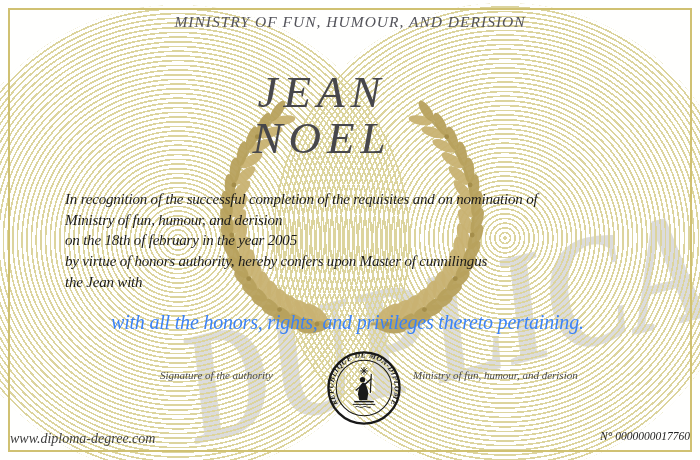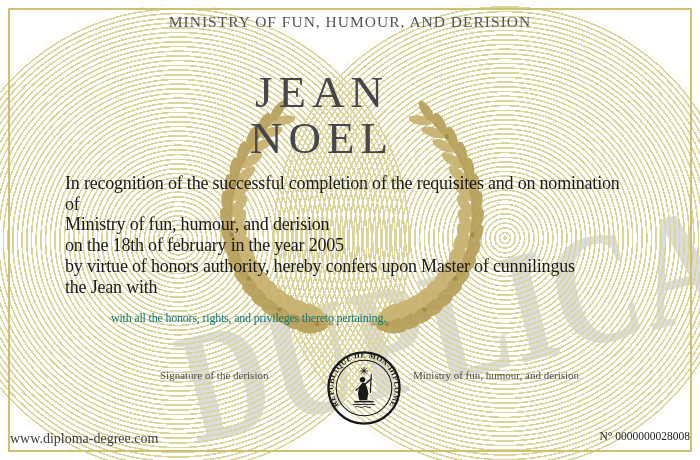--- a/index.html
+++ b/index.html
@@ -1,18 +1,18 @@
 <!DOCTYPE html>
 <html><head>
 <meta charset="utf-8">
 <style>
   html,body{margin:0;padding:0;background:#ffffff;}
   .cert{
     position:relative;width:700px;height:460px;overflow:hidden;
-    background:#fffffe;font-family:"Liberation Serif","DejaVu Serif",serif;
+    background:#fffffe;font-family:"Liberation Serif","DejaVu Serif",serif;font-style:italic;
   }
   .cert *{box-sizing:border-box;}
   
   .disc{
     position:absolute;width:470px;height:470px;border-radius:50%;
     background:repeating-radial-gradient(circle at center,
       #dcd49d 0px,#dcd49d 1.6px,rgba(255,255,255,0) 1.6px,rgba(255,255,255,0) 4.7px);
   }
   .disc-left{left:-57px;top:5px;}
   .disc-right{left:270px;top:3px;}
@@ -32,26 +32,26 @@
   }
   .title{
     position:absolute;left:0;top:13px;width:700px;text-align:center;
     font-size:15.5px;letter-spacing:1px;color:#53535a;
   }
   .name{
     position:absolute;left:0;top:69px;width:644px;text-align:center;
     font-size:45px;line-height:46px;letter-spacing:6px;color:#47474b;
   }
   .bodytext{
-    position:absolute;left:65px;top:173px;width:560px;
-    font-size:18px;line-height:20.7px;letter-spacing:-0.2px;color:#1a1a1a;
+    position:absolute;left:65px;top:189px;width:560px;
+    font-size:15px;line-height:20.7px;letter-spacing:-0.2px;color:#1a1a1a;
   }
   .closing{
     position:absolute;left:111px;top:311px;
-    font-size:12px;letter-spacing:-0.2px;color:#0f766e;
+    font-size:20px;letter-spacing:-0.2px;color:#3b82f6;
   }
   .sig{position:absolute;font-size:11px;color:#4a4a4a;}
   .sig-left{left:160px;top:369px;}
   .sig-right{left:413px;top:369px;}
   .footer-left{position:absolute;left:10px;top:431px;font-size:14px;color:#3d3d3d;}
   .serial{position:absolute;right:10px;top:430px;font-size:11.5px;color:#222;}
   .overlay-svg{position:absolute;left:0;top:0;pointer-events:none;}
   .seal-svg{position:absolute;left:325px;top:349px;pointer-events:none;}
 </style>
 </head>
@@ -164,21 +164,21 @@
 
   <div class="bodytext">
     <div>In recognition of the successful completion of the requisites and on nomination of</div>
     <div>Ministry of fun, humour, and derision</div>
     <div>on the 18th of february in the year 2005</div>
     <div>by virtue of honors authority, hereby confers upon Master of cunnilingus</div>
     <div>the Jean with</div>
   </div>
   <div class="closing">with all the honors, rights, and privileges thereto pertaining.</div>
 
-  <div class="sig sig-left">Signature of the derision</div>
+  <div class="sig sig-left">Signature of the authority</div>
   <div class="sig sig-right">Ministry of fun, humour, and derision</div>
 
   <svg class="seal-svg" width="78" height="78" viewBox="0 0 80 80">
     <g stroke="#191919" fill="none">
       <circle cx="40" cy="40" r="36.5" stroke-width="2.4"></circle>
       <circle cx="40" cy="40" r="28.5" stroke-width="1.1"></circle>
     </g>
     <defs>
       <path id="sealArc" d="M 13,56 A 31.4,31.4 0 1 1 67,56" fill="none"></path>
     </defs>
@@ -199,15 +199,15 @@
       <line x1="40" y1="37" x2="47.5" y2="30.5" stroke="#191919" stroke-width="1.5"></line>
       <line x1="47.5" y1="25.5" x2="46.5" y2="45" stroke="#191919" stroke-width="1.2"></line>
       <line x1="37" y1="38" x2="31.5" y2="42.5" stroke="#191919" stroke-width="1.4"></line>
       <line x1="30" y1="54" x2="50" y2="54" stroke="#191919" stroke-width="1.5"></line>
       <line x1="28.5" y1="56.8" x2="51.5" y2="56.8" stroke="#191919" stroke-width="1"></line>
       <path d="M31,59.5 q2,-1.5 4,0 t4,0 t4,0 t4,0" stroke="#191919" stroke-width="0.8" fill="none"></path>
     </g>
   </svg>
 
   <div class="footer-left">www.diploma-degree.com</div>
-  <div class="serial">N° 0000000028008</div>
+  <div class="serial">N° 0000000017760</div>
 
 </div>
 
 </body></html>

